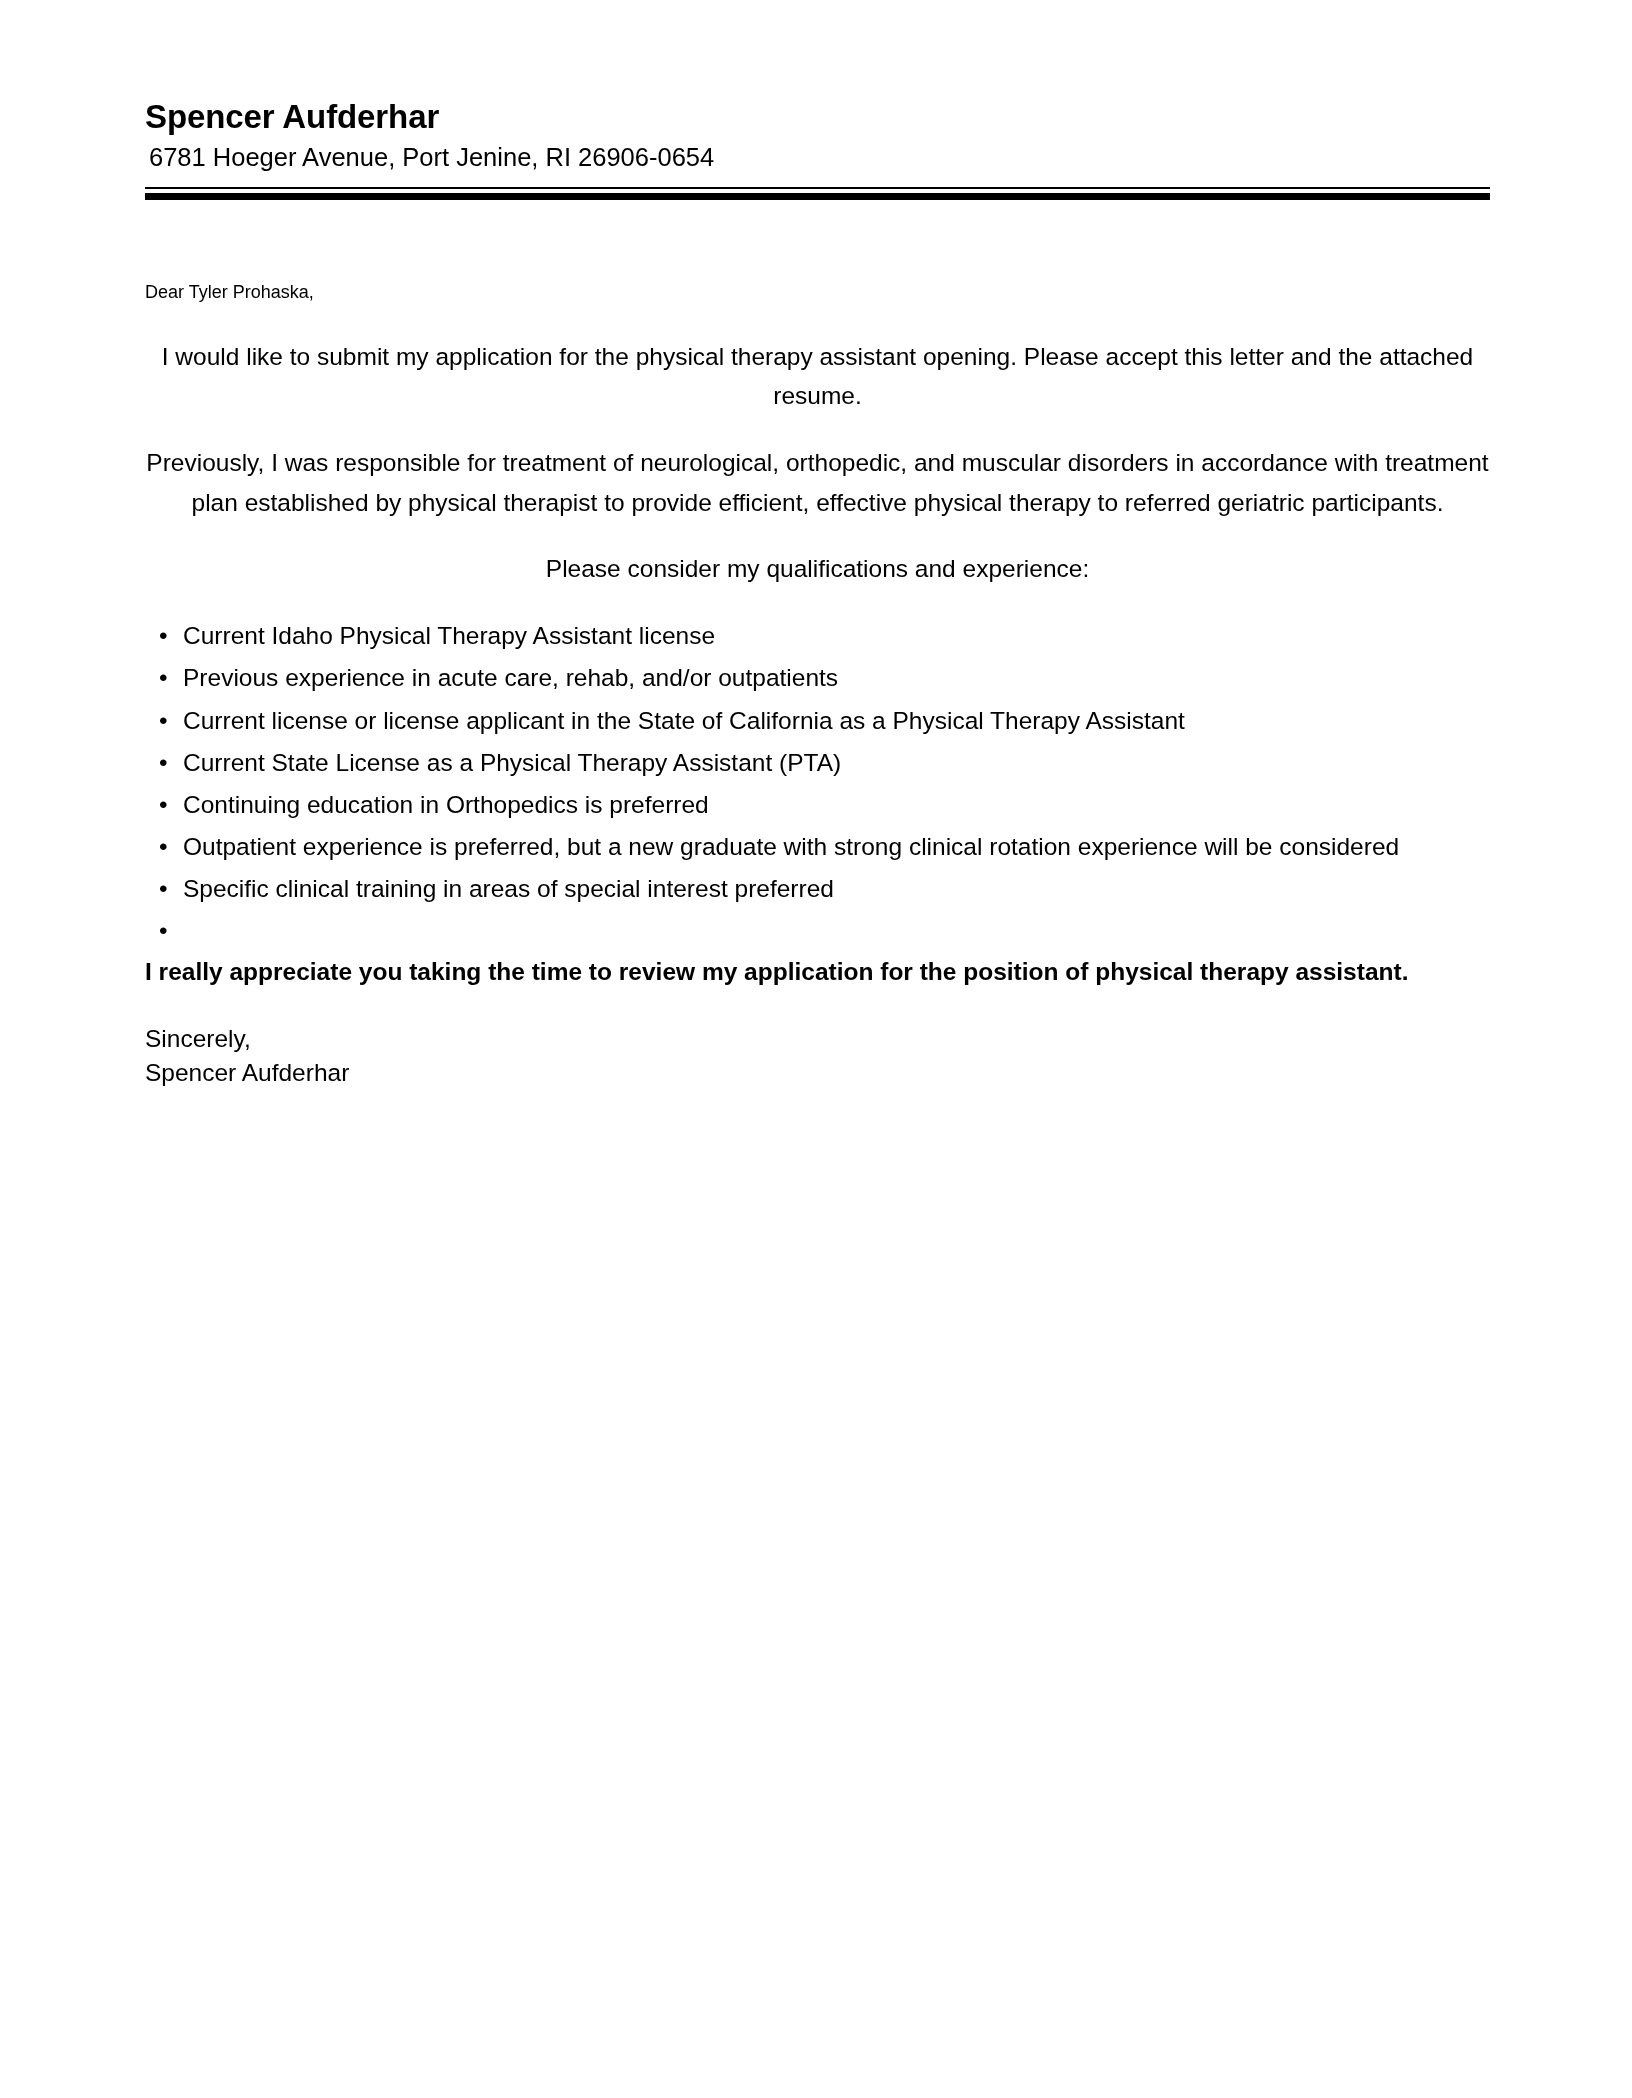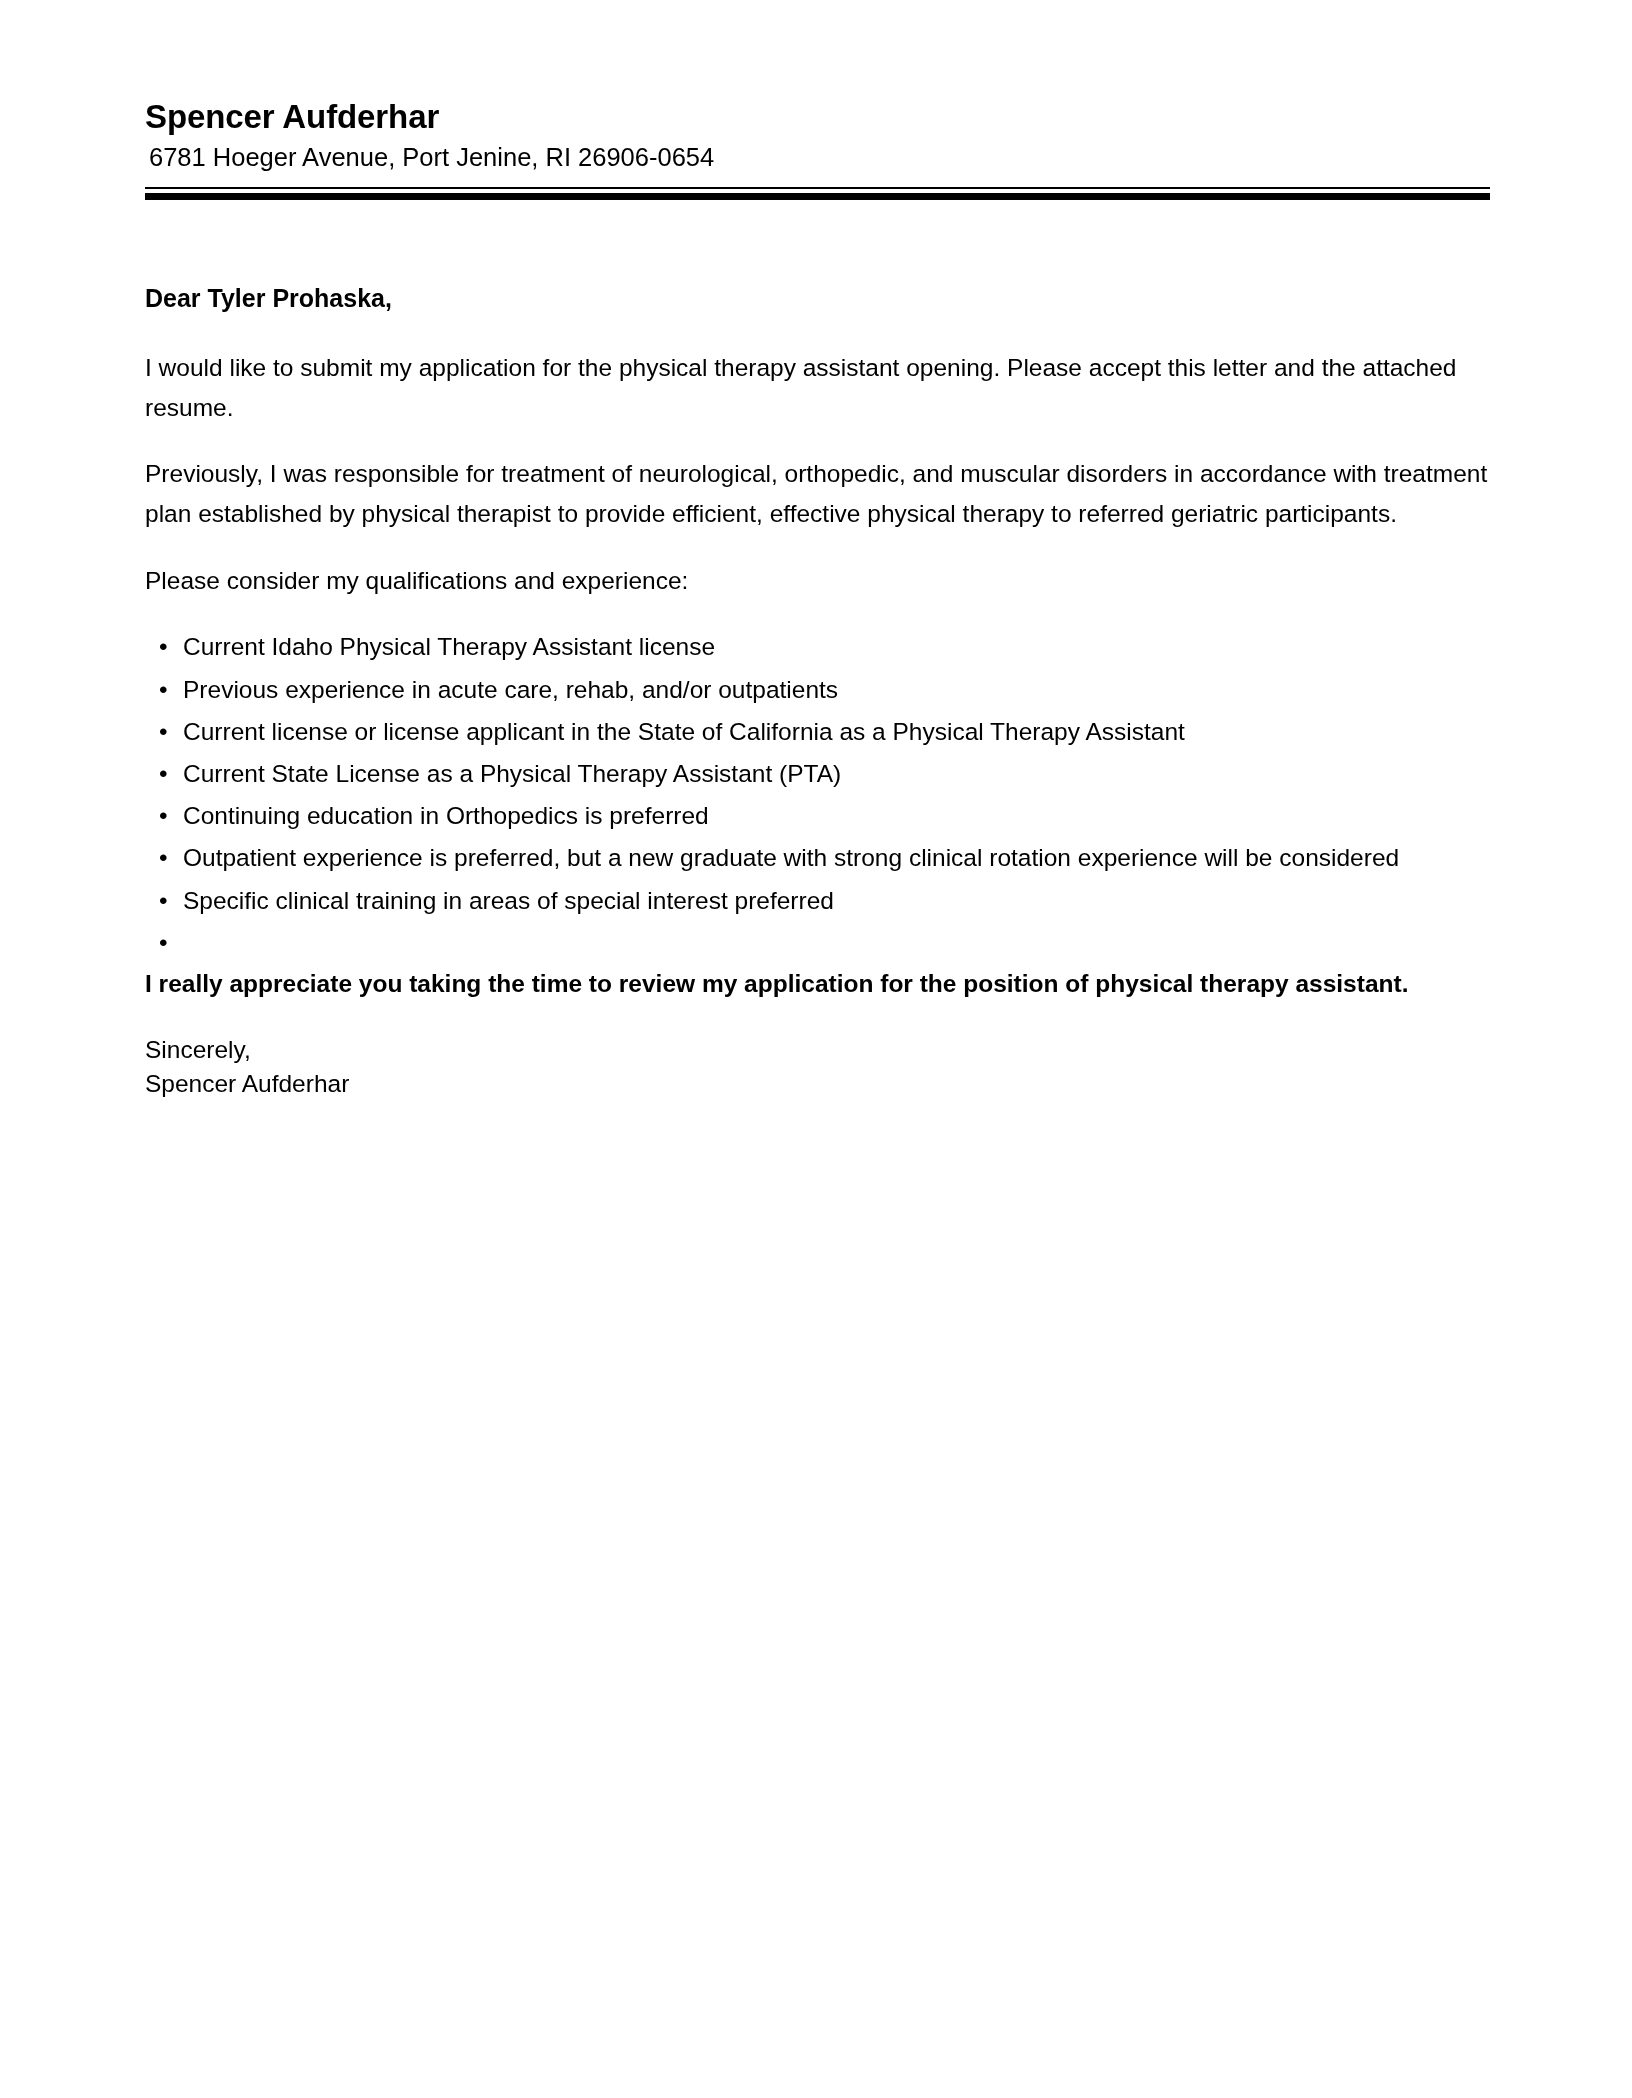--- a/index.html
+++ b/index.html
@@ -78,28 +78,28 @@
   }
 
   
   .letter-body {
     margin-top: 78px;
     font-size: 24.5px;
     line-height: 1.62;
   }
 
   .salutation {
-    font-weight: bold;
+    font-weight: normal;
     margin: 0 0 30px 0;
-    font-size: 25px;
+    font-size: 18px;
   }
 
   .para {
     margin: 8px 0 27px 0;
-    text-align: left;
+    text-align: center;
   }
 
   .bullet-list {
     list-style: none;
     margin: 10px 0 0 0;
     padding: 0;
   }
 
   .bullet-list li {
     position: relative;

